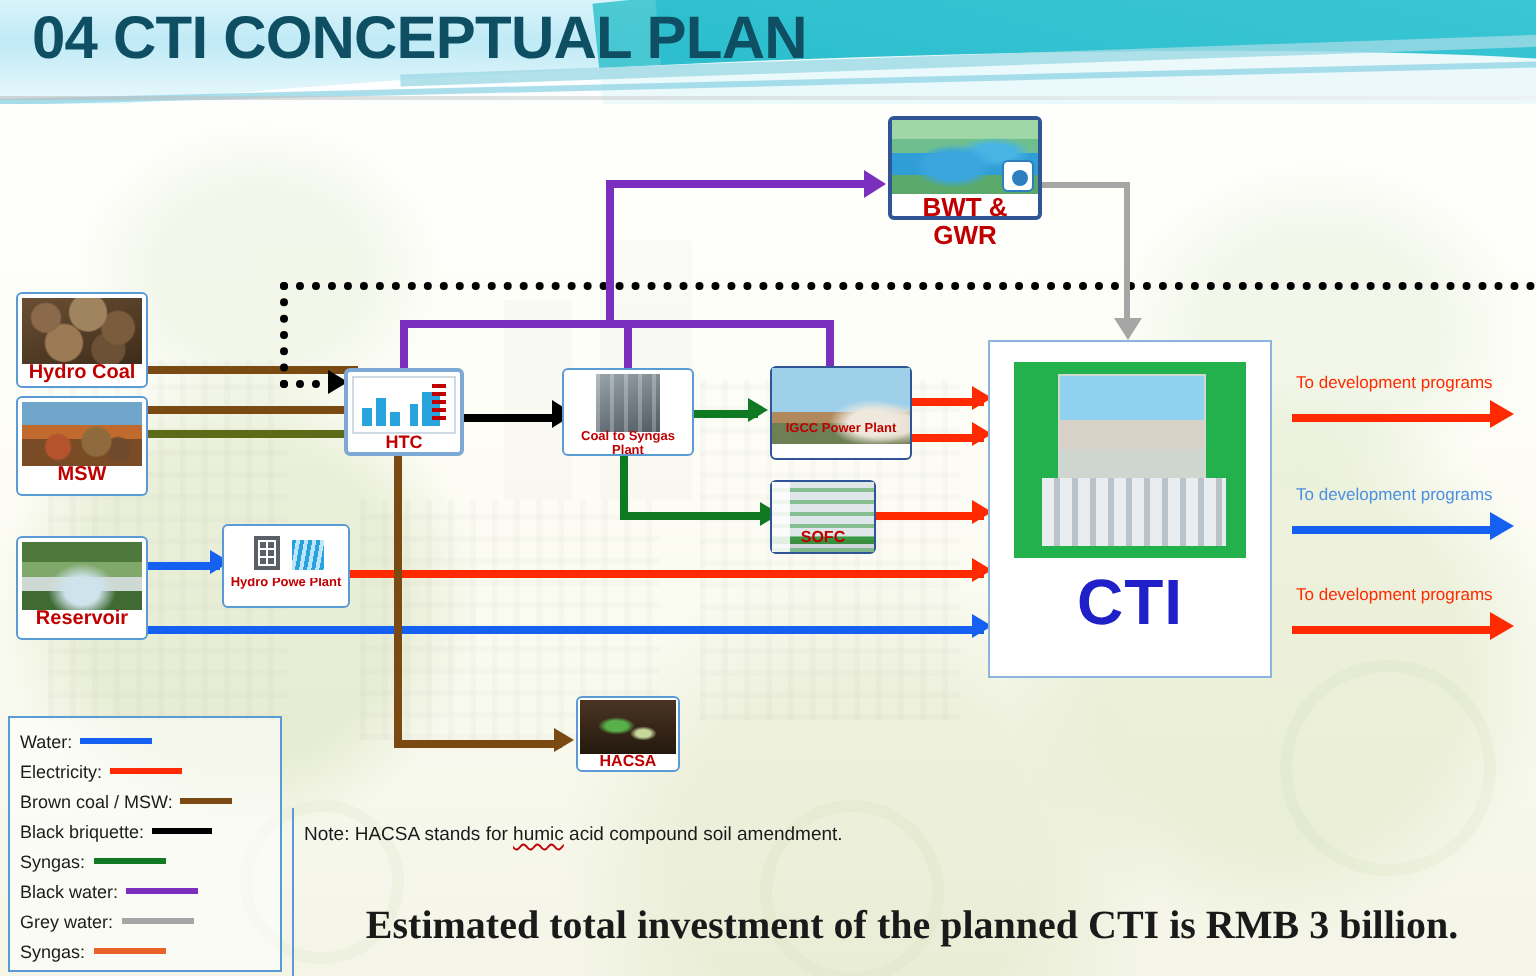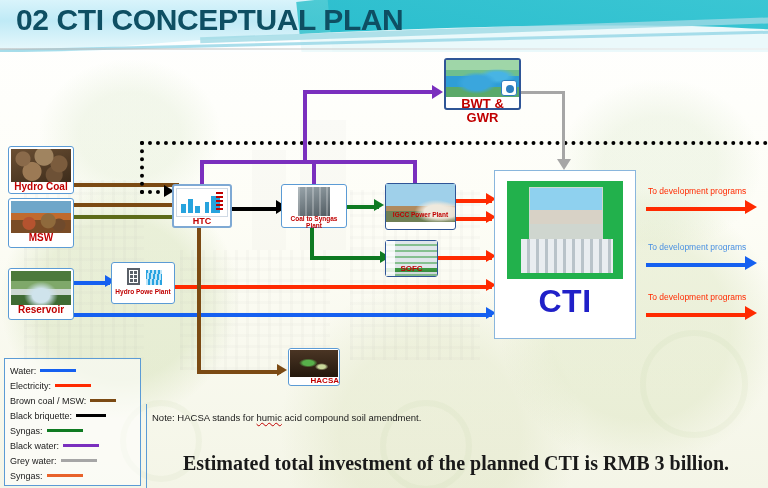--- a/index.html
+++ b/index.html
@@ -160,21 +160,21 @@
   <div class="wm ring" style="left:380px;top:400px;width:80px;height:80px;"></div>
   <div class="wm ring" style="left:120px;top:400px;width:70px;height:70px;"></div>
 
   <div class="hdr">
     <div class="sw sw1"></div>
     <div class="sw sw2"></div>
     <div class="sw sw3"></div>
     <div class="sw sw4"></div>
     <div class="sw sw5"></div>
   </div>
-  <div class="hdr-title">02 CTI CONCEPTUAL PLAN</div>
+  <div class="hdr-title">04 CTI CONCEPTUAL PLAN</div>
   <div class="hdr-rule"></div>
 
   <div class="ln" style="left:74px;top:203px;width:105px;height:4px;background:#7b4a13;"></div>
   <div class="ln" style="left:175px;top:185px;width:4px;height:22px;background:#7b4a13;"></div>
   <div class="ln" style="left:74px;top:183px;width:105px;height:4px;background:#7b4a13;"></div>
   <div class="ah" style="left:173px;top:198px;border-top:6px solid transparent;border-bottom:6px solid transparent;border-left:9px solid #7b4a13;"></div>
 
   <div class="ln" style="left:74px;top:215px;width:104px;height:4px;background:#5d6b18;"></div>
   <div class="ah" style="left:172px;top:210px;border-top:6px solid transparent;border-bottom:6px solid transparent;border-left:9px solid #5d6b18;"></div>
 
@@ -286,21 +286,21 @@
   <div class="node" style="left:444px;top:58px;width:77px;height:52px;border:2px solid #2f5597;">
     <span class="pic tex-bwt" style="width:73px;height:37px;margin-top:0;position:relative;">
       <span style="position:absolute;right:2px;bottom:1px;width:14px;height:14px;border-radius:3px;background:#fff;border:1px solid #2d7fc0;"></span>
       <span style="position:absolute;right:5px;bottom:4px;width:8px;height:8px;border-radius:50%;background:#2d7fc0;"></span>
     </span>
     <span class="cap" style="font-size:13px;">BWT &amp; GWR</span>
   </div>
 
   <div class="node" style="left:288px;top:348px;width:52px;height:38px;">
     <span class="pic tex-hacsa" style="width:48px;height:27px;margin-top:1px;"></span>
-    <span class="cap" style="font-size:8px;text-align:right;">HACSA</span>
+    <span class="cap" style="font-size:8px;">HACSA</span>
   </div>
 
   <div id="cti-box">
     <div id="cti-green">
       <div id="cti-plant" class="tex-cti"></div>
       <div id="cti-towers" class="tex-cti2"></div>
     </div>
     <div id="cti-label">CTI</div>
   </div>
 

